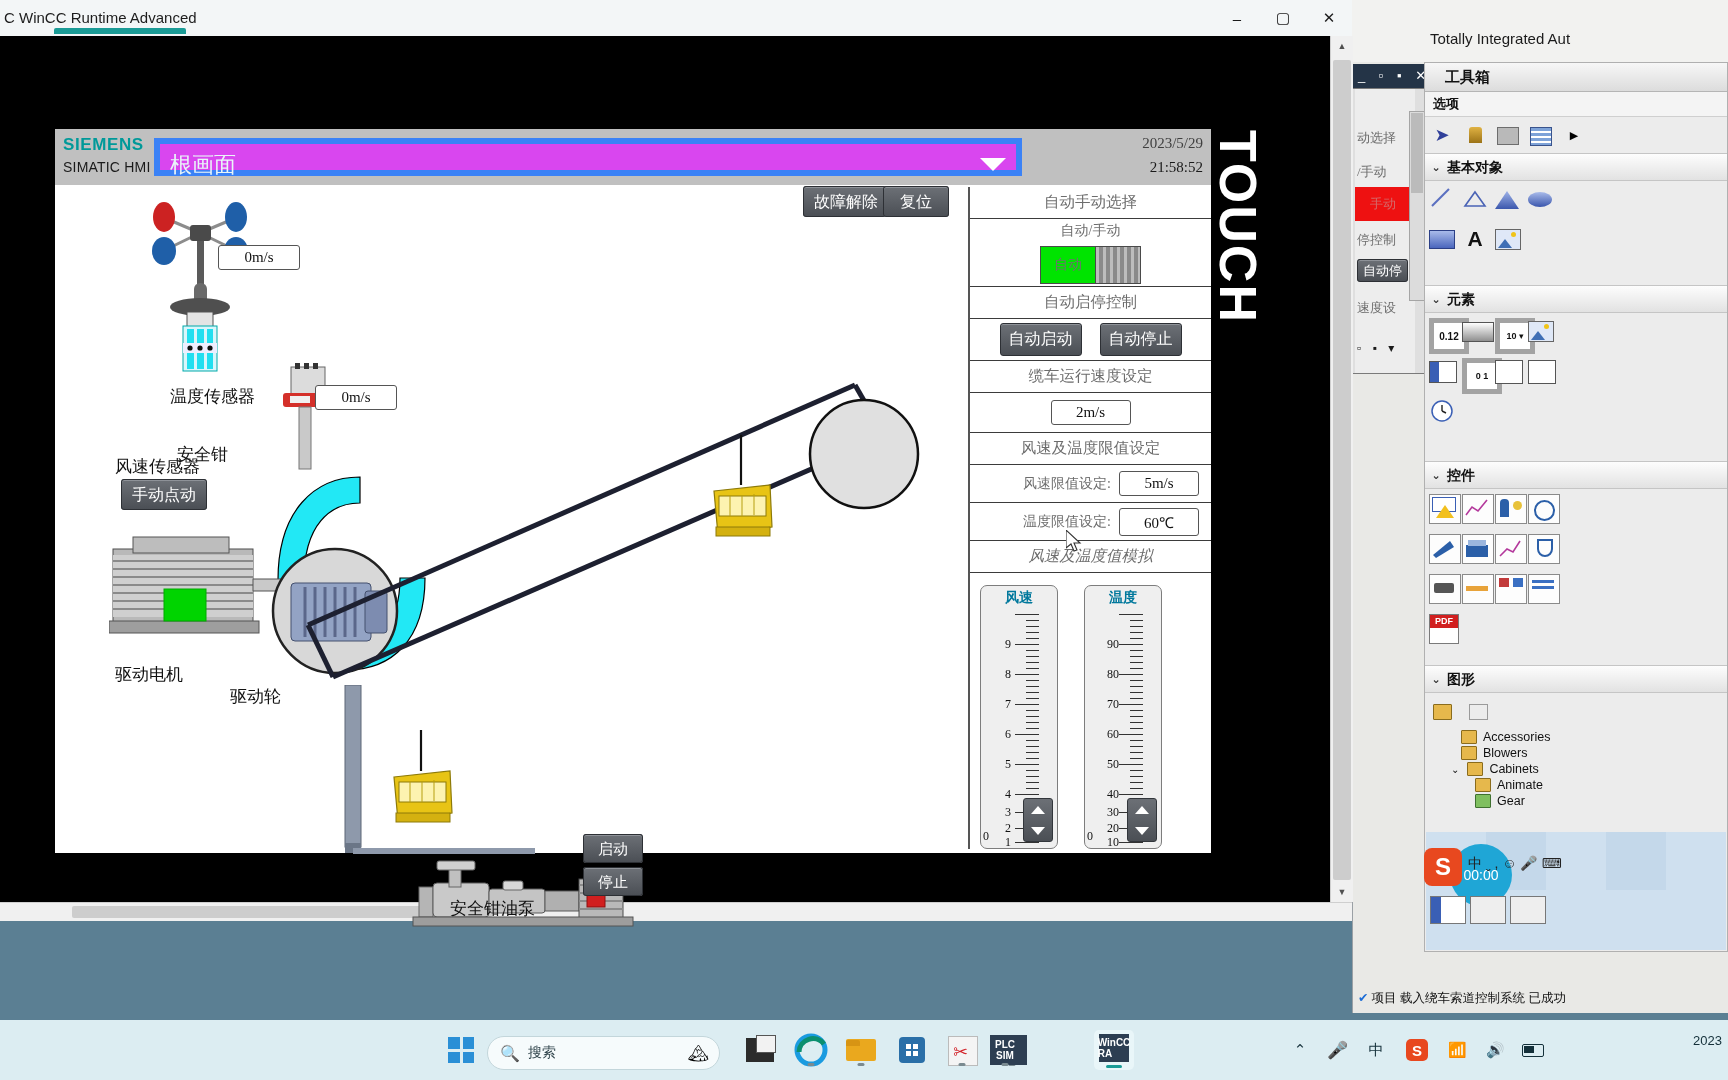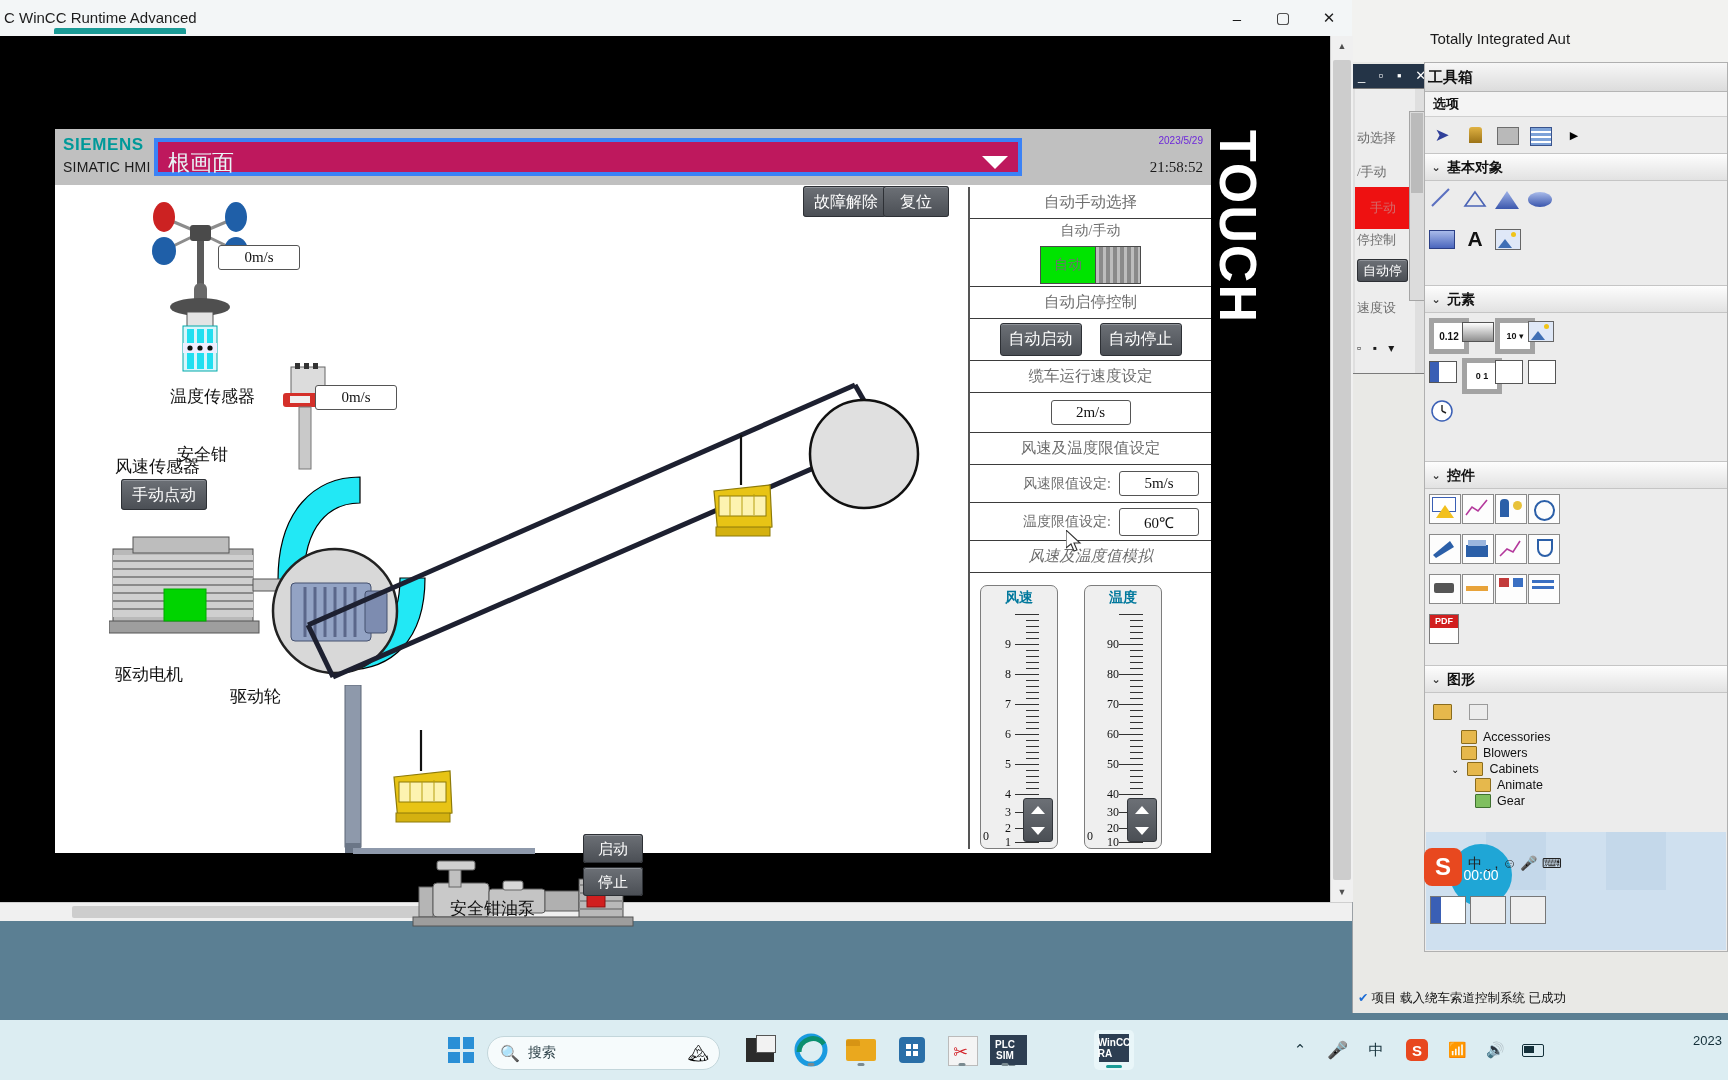--- a/index.html
+++ b/index.html
@@ -20,21 +20,21 @@
   #tia-topbar-txt{
     left:1430px;top:30px;font-size:15px;color:#1b1b1b;white-space:nowrap;
   }
 
   
   #toolbox{
     left:1424px;top:62px;width:304px;height:890px;background:#ececec;
     border:1px solid #b0b0b0;box-sizing:border-box;
   }
   .tb-title{
-    height:28px;line-height:28px;padding-left:3px;font-size:15px;font-weight:bold;
+    height:28px;line-height:28px;padding-left:20px;font-size:15px;font-weight:bold;
     color:#111;background:linear-gradient(#f7f7f7,#dcdcdc);border-bottom:1px solid #b5b5b5;
   }
   .tb-sub{
     height:24px;line-height:24px;padding-left:8px;font-size:13px;font-weight:bold;color:#111;
     background:#f4f4f4;border-bottom:1px solid #cfcfcf;
   }
   .tb-section{
     height:26px;line-height:26px;font-size:14px;font-weight:bold;color:#111;
     background:linear-gradient(#fdfdfd,#e2e2e2);border-top:1px solid #c5c5c5;
     border-bottom:1px solid #c5c5c5;display:flex;align-items:center;
@@ -88,24 +88,24 @@
   .sbtn{width:22px;height:20px;background:#f0f0f0;display:flex;align-items:center;justify-content:center;font-size:9px;color:#505050;}
   #vthumb{position:absolute;left:2px;top:24px;width:18px;height:820px;background:#cdcdcd;border-radius:2px;}
   #hscroll{left:0;top:902px;width:1352px;height:18px;background:#f0f0f0;border-top:1px solid #cfcfcf;}
   #hthumb{position:absolute;left:72px;top:3px;width:420px;height:12px;background:#cdcdcd;border-radius:2px;}
 
   
   #hmi{left:54px;top:128px;width:1158px;height:726px;background:#fff;border:1px solid #000;box-sizing:border-box;}
   #hmi-header{position:absolute;left:0;top:0;width:1156px;height:56px;background:#c0c0c0;}
   #siemens-logo{position:absolute;left:8px;top:6px;font-size:17px;font-weight:bold;color:#009999;letter-spacing:.6px;}
   #simatic-hmi{position:absolute;left:8px;top:30px;font-size:14px;color:#1a1a1a;letter-spacing:.2px;}
-  #scr-select{position:absolute;left:99px;top:9px;width:868px;height:38px;background:#be185d;border:4px solid #3b82f6;box-sizing:border-box;text-align:center;}
+  #scr-select{position:absolute;left:99px;top:9px;width:868px;height:38px;background:#d946ef;border:6px solid #3b82f6;box-sizing:border-box;text-align:center;}
   #scr-name{position:absolute;left:10px;top:6px;font-size:22px;color:#e9f6f8;}
   #scr-arrow{position:absolute;right:10px;top:14px;width:0;height:0;border-left:13px solid transparent;border-right:13px solid transparent;border-top:13px solid #fff;}
-  #hmi-date{position:absolute;right:8px;top:6px;font-size:10px;color:#6d28d9;font-family:Liberation Sans, sans-serif;}
+  #hmi-date{position:absolute;right:8px;top:6px;font-size:15px;color:#404040;font-family:Liberation Serif, serif;}
   #hmi-time{position:absolute;right:8px;top:30px;font-size:15px;color:#1a1a1a;font-family:"Liberation Serif",serif;}
 
   
   #touch-strip{left:1215px;top:128px;width:54px;height:726px;background:#000;}
   #touch-text{
     left:1218px;top:130px;width:50px;height:200px;color:#fff;font-size:52px;font-weight:bold;
     writing-mode:vertical-rl;letter-spacing:2px;font-family:"Liberation Sans",sans-serif;
   }
 
   
@@ -178,21 +178,21 @@
 <div class="abs" id="tia-right-panel"></div>
 <div class="abs" id="tia-topbar"></div>
 <div class="abs" id="tia-topbar-txt">Totally Integrated Aut</div>
 
 <div class="abs" id="mini-win"></div>
 <div class="abs" id="mini-btns">_ ▫ ▪ ✕</div>
 <div class="abs" id="mini-body">
   <div style="position:absolute;left:2px;top:0;width:60px;height:284px;background:#ededed;"></div>
   <div class="abs" style="left:4px;top:40px;font-size:13px;color:#6d6d6d;font-family:'Liberation Serif',serif;">动选择</div>
   <div class="abs" style="left:4px;top:74px;font-size:13px;color:#6d6d6d;font-family:'Liberation Serif',serif;">/手动</div>
-  <div class="abs" style="left:2px;top:98px;width:56px;height:42px;background:#ee1111;display:flex;align-items:center;justify-content:center;font-size:13px;color:#d46a6a;font-family:'Liberation Serif',serif;">手动</div>
+  <div class="abs" style="left:2px;top:98px;width:56px;height:34px;background:#ee1111;display:flex;align-items:center;justify-content:center;font-size:13px;color:#d46a6a;font-family:'Liberation Serif',serif;">手动</div>
   <div class="abs" style="left:4px;top:142px;font-size:13px;color:#6d6d6d;font-family:'Liberation Serif',serif;">停控制</div>
   <div class="abs" style="left:4px;top:172px;">
     <span class="btn3d" style="font-size:13px;padding:3px 5px;">自动停</span>
   </div>
   <div class="abs" style="left:4px;top:210px;font-size:13px;color:#6d6d6d;font-family:'Liberation Serif',serif;">速度设</div>
   <div class="abs" style="left:56px;top:22px;width:16px;height:190px;background:#dcdcdc;border:1px solid #a5a5a5;box-sizing:border-box;">
     <div style="position:absolute;left:1px;top:1px;width:12px;height:80px;background:#bbb;"></div>
   </div>
   <div class="abs" style="left:4px;top:252px;color:#1a1a1a;font-size:12px;letter-spacing:4px;">▫ ▪ ▾</div>
 </div>

